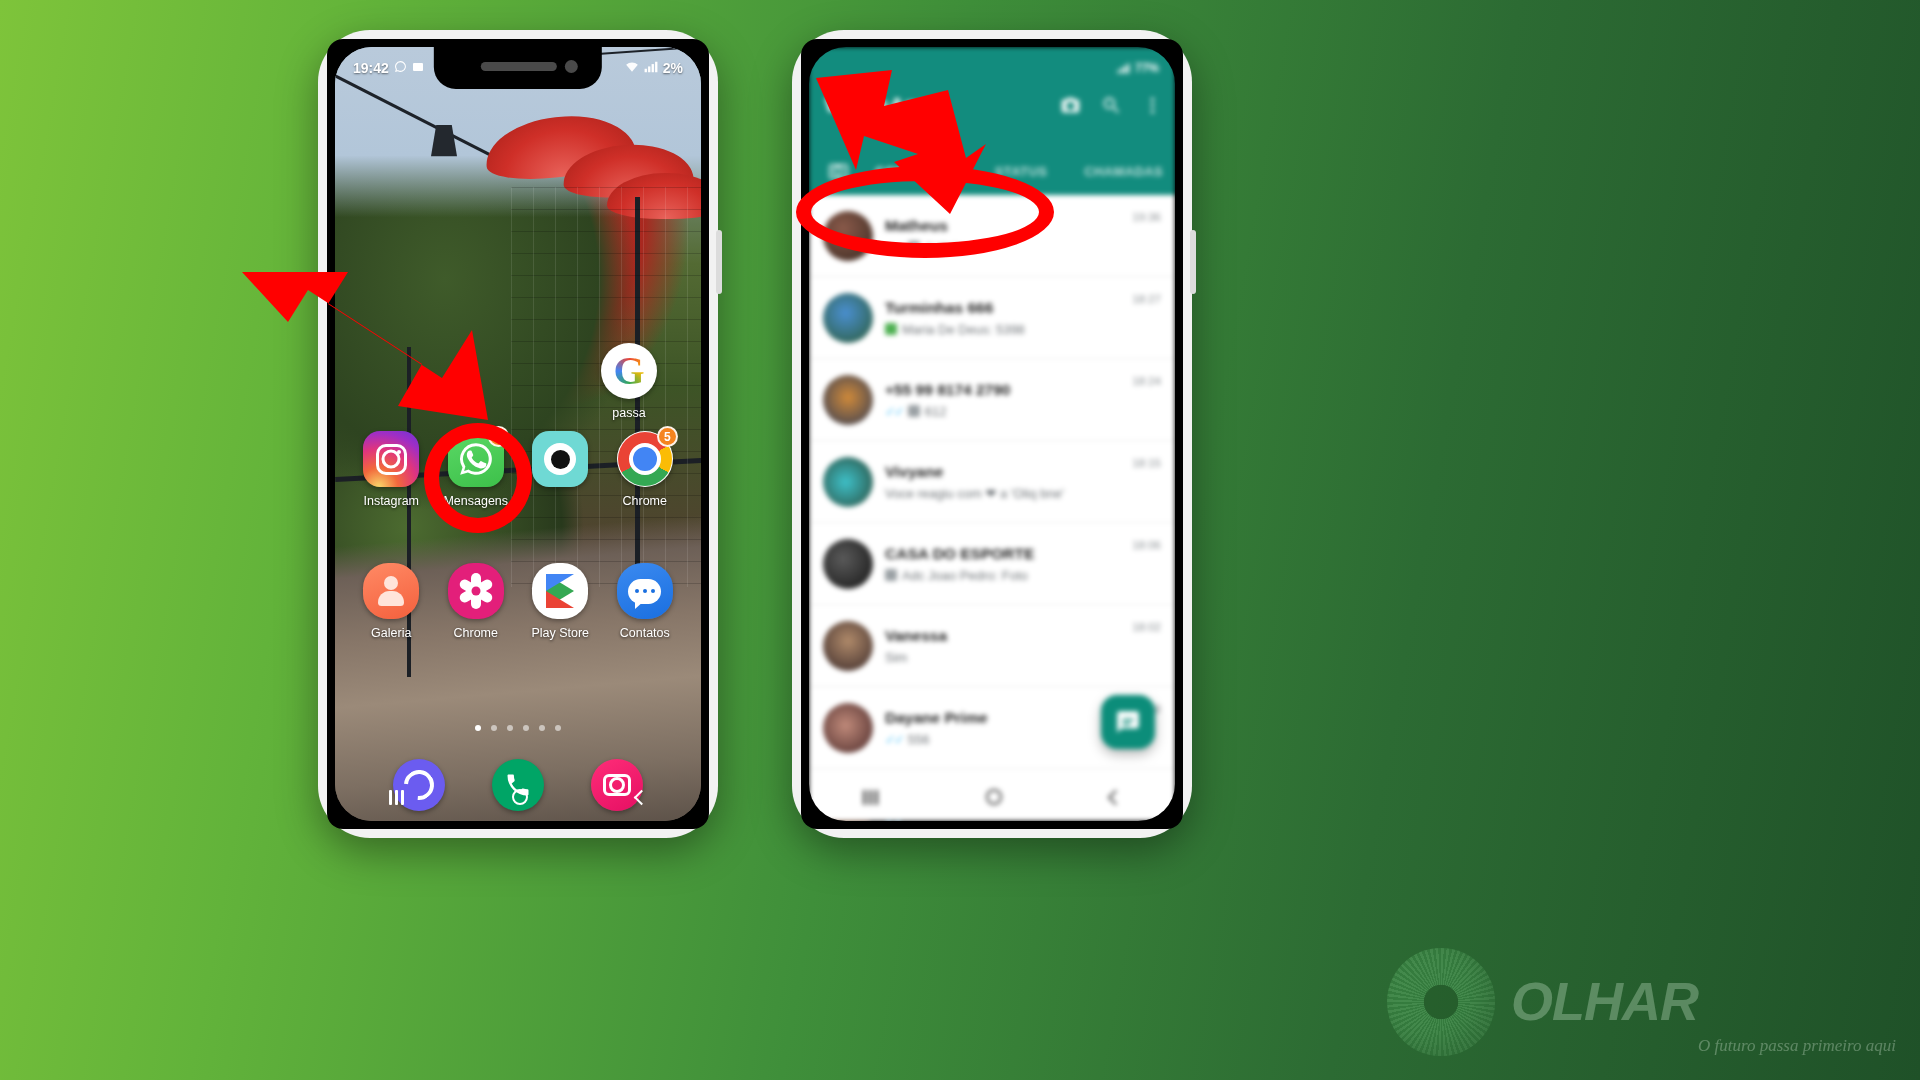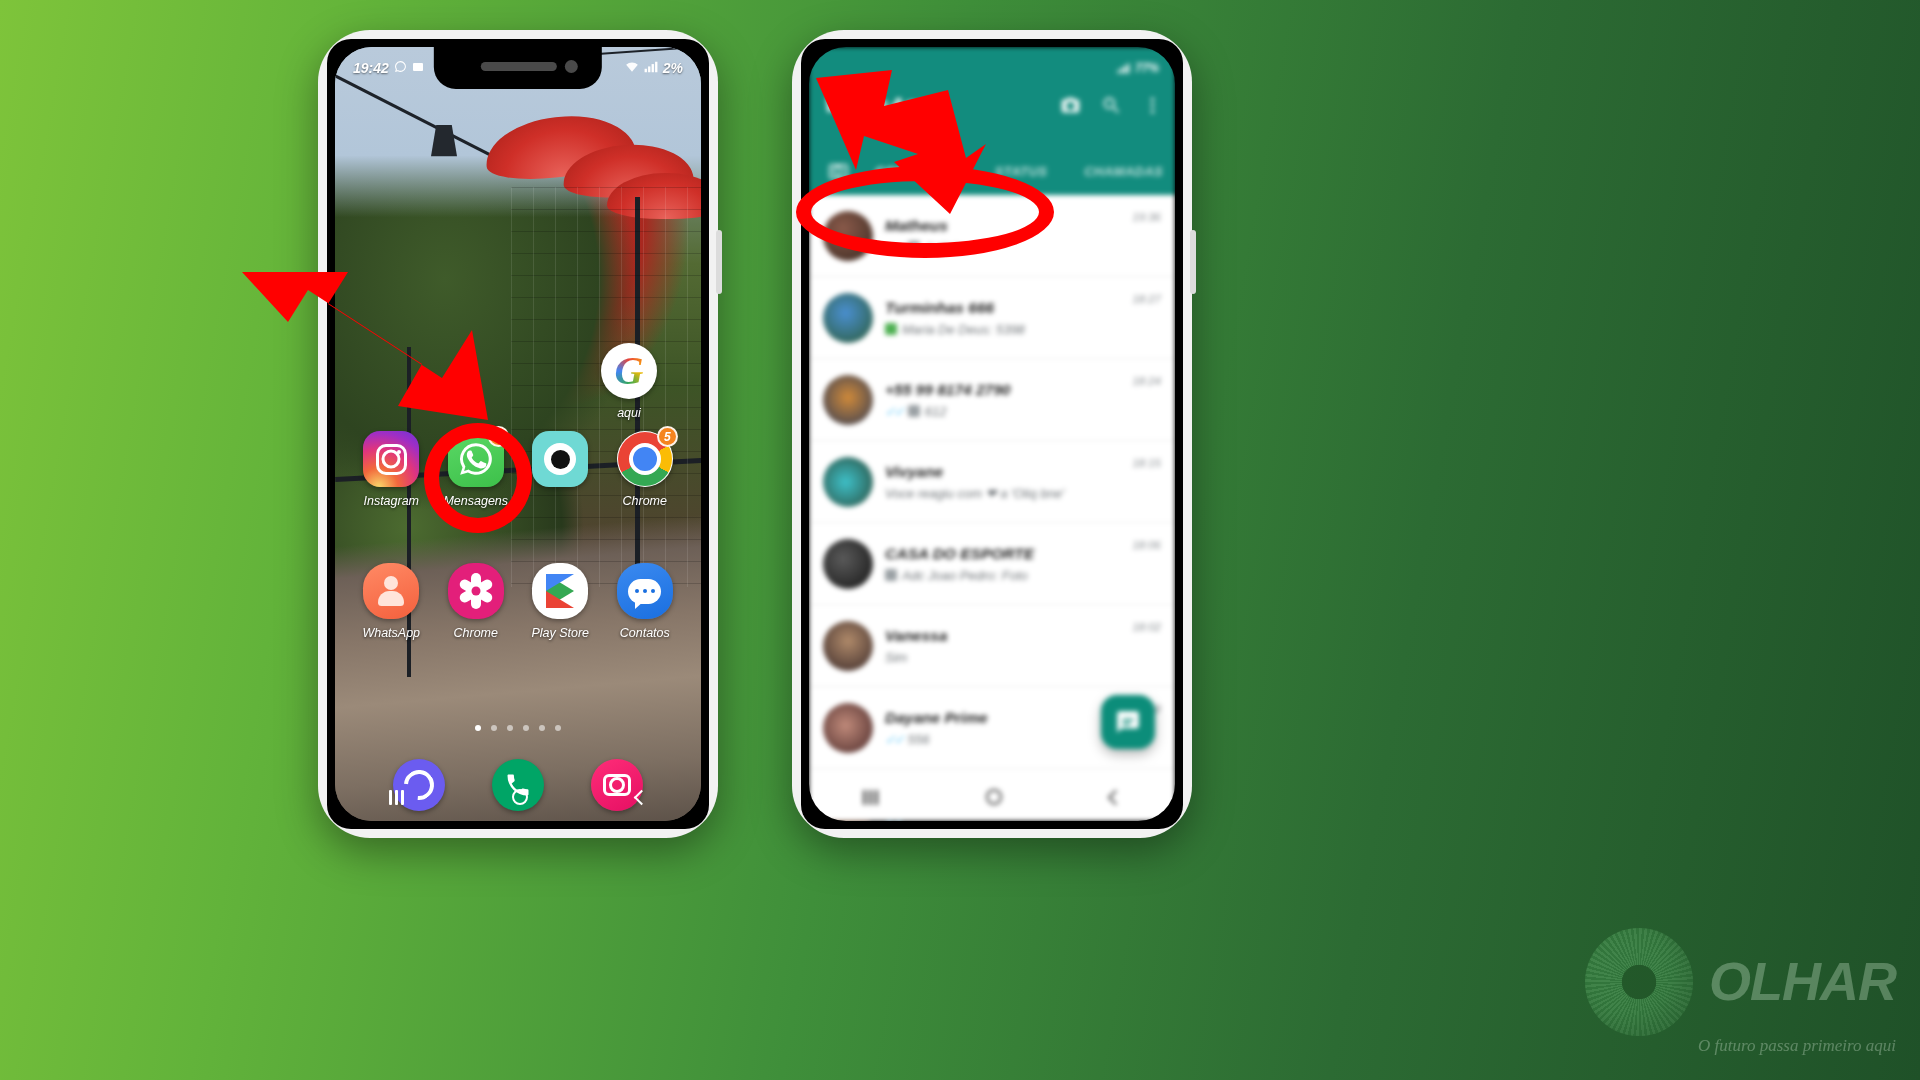--- a/index.html
+++ b/index.html
@@ -20,24 +20,23 @@
   .phone {
     position: absolute;
     border-radius: 52px;
     background: #f2f2f2;
     padding: 9px;
     box-shadow: 0 14px 40px rgba(0,0,0,.38);
   }
   .phone-inner {
     position: relative;
     width: 100%; height: 100%;
-    border-radius: 24px;
+    border-radius: 16px;
     background: #000;
     overflow: hidden;
-    font-style: italic;
   }
   .screen {
     position: absolute;
     inset: 8px;
     border-radius: 37px;
     overflow: hidden;
     background: #000;
   }
   .notch {
     position: absolute;
@@ -356,21 +355,21 @@
   
   .anno { position: absolute; z-index: 60; pointer-events: none; }
   .arrow-red svg { display: block; }
   .ellipse-red {
     border: 15px solid #f00; border-radius: 50%;
   }
 
   
   #watermark {
     position: absolute; right: 24px; bottom: 24px;
-    display: flex; flex-direction: column; align-items: flex-end;
+    display: flex; align-items: flex-end;
     opacity: .30; z-index: 70; color: #d8f0d8;
   }
   .wm-top { display: flex; align-items: center; gap: 16px; }
   .wm-eye {
     width: 108px; height: 108px; border-radius: 50%;
     background:
       radial-gradient(circle at 50% 50%, #1d4d22 0 22%, rgba(29,77,34,0) 23%),
       repeating-conic-gradient(from 0deg at 50% 50%, #7fd98a 0deg 3deg, #4faa5c 3deg 6deg),
       radial-gradient(circle at 38% 32%, #b7ecbd 0%, #4faa5c 70%);
     box-shadow: inset -10px -10px 22px rgba(0,0,0,.25);
@@ -442,21 +441,21 @@
         </div>
         <div class="notch">
           <div class="speaker"></div>
           <div class="cam"></div>
         </div>
 
         <div style="position:absolute;left:266px;top:296px;z-index:20;display:flex;flex-direction:column;align-items:center;gap:7px;">
           <div class="app-icon ic-google">
               <span class="g">G</span>
             </div>
-          <div class="app-label">aqui</div>
+          <div class="app-label">passa</div>
         </div>
 
         <div class="app-grid" style="top:384px;">
           <div class="app">
             <div class="app-icon ic-instagram">
                 <div class="cam-out"></div>
               </div>
             <div class="app-label">Instagram</div>
           </div>
           <div class="app">
@@ -482,21 +481,21 @@
             </div>
             <div class="app-label">Chrome</div>
           </div>
         </div>
 
         <div class="app-grid" style="top:516px;">
           <div class="app">
             <div class="app-icon ic-contatos">
                 <div class="person"></div>
               </div>
-            <div class="app-label">WhatsApp</div>
+            <div class="app-label">Galeria</div>
           </div>
           <div class="app">
             <div class="app-icon ic-galeria">
               <div class="flower">
                 <span style="transform:translate(-50%,-100%) rotate(0deg)"></span>
                 <span style="transform:translate(-50%,-100%) rotate(60deg)"></span>
                 <span style="transform:translate(-50%,-100%) rotate(120deg)"></span>
                 <span style="transform:translate(-50%,-100%) rotate(180deg)"></span>
                 <span style="transform:translate(-50%,-100%) rotate(240deg)"></span>
                 <span style="transform:translate(-50%,-100%) rotate(300deg)"></span>

